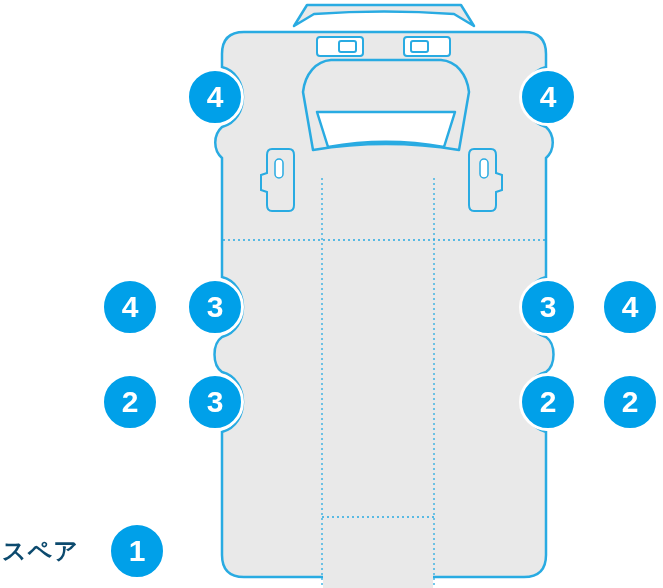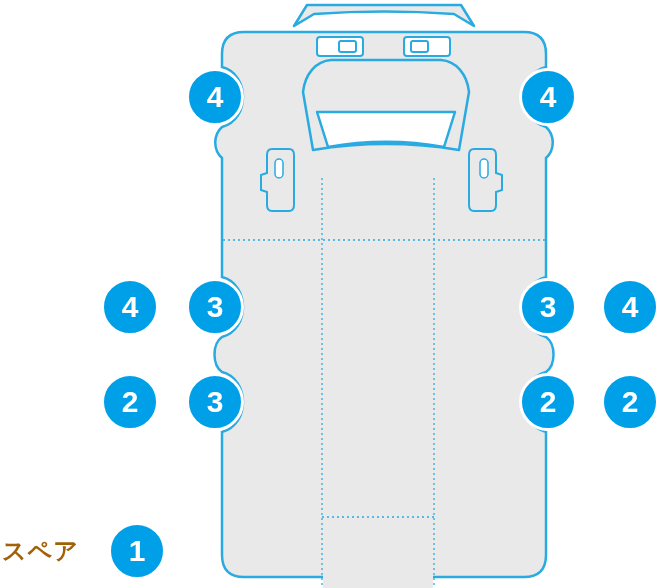--- a/index.html
+++ b/index.html
@@ -17,21 +17,21 @@
     border-radius: 50%;
     background: #00a0e9;
     border: 3px solid #ffffff;
     display: flex; align-items: center; justify-content: center;
     color: #ffffff;
     font-size: 30px; font-weight: bold; line-height: 1;
     user-select: none;
   }
   .spare-label {
     position: absolute; left: 2px; top: 535px;
-    color: #a16207; font-size: 24px; font-weight: bold;
+    color: #0c4a6e; font-size: 24px; font-weight: bold;
     letter-spacing: 1px; white-space: nowrap;
   }
 </style>
 </head>
 <body>
 
 <div class="stage">
 
   <svg class="vehicle" width="663" height="588" viewBox="0 0 663 588">
 

